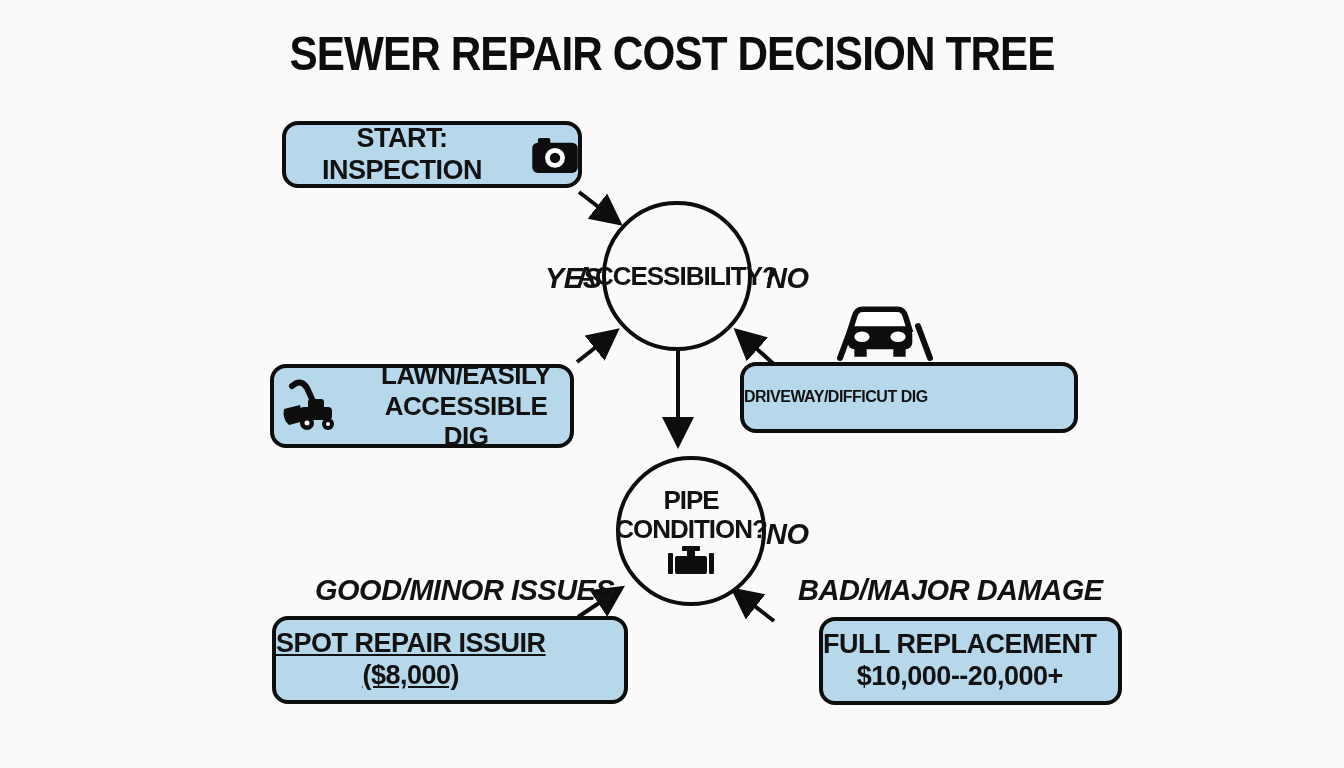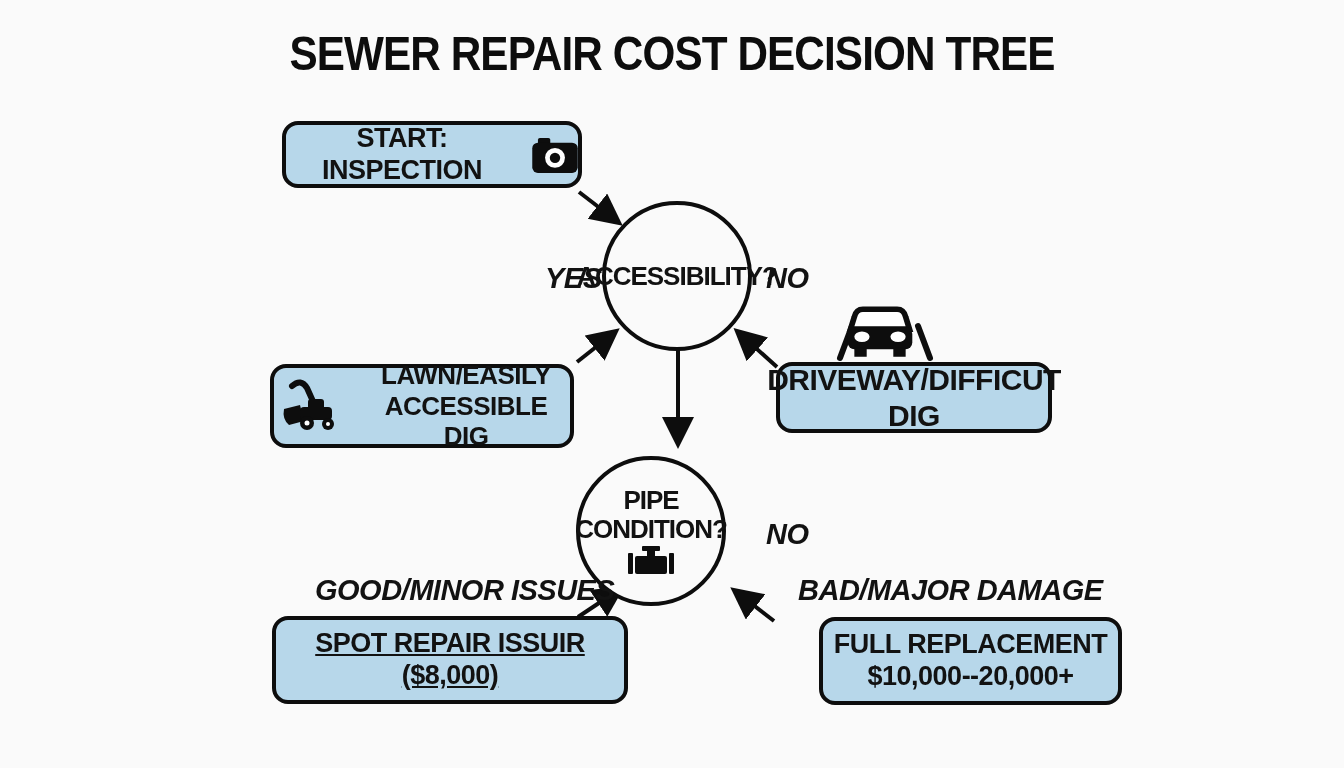--- a/index.html
+++ b/index.html
@@ -19,43 +19,43 @@
     color:#0d0d0d;white-space:nowrap;
   }
 
   .connectors{position:absolute;left:0;top:0;width:1344px;height:768px;}
 
   .box{
     position:absolute;
     background:#b7d7ea;
     border:4px solid #0d0d0d;
     border-radius:16px;
-    display:flex;align-items:center;justify-content:center;
+    display:flex;align-items:center;
     box-sizing:border-box;
     font-weight:700;letter-spacing:-0.5px;color:#121212;
     text-align:center;line-height:1.18;
   }
   .box .two-line span{display:block;}
 
   .start-box{left:282px;top:121px;width:300px;height:67px;font-size:27px;gap:14px;}
   .lawn-box{left:270px;top:364px;width:304px;height:84px;font-size:26px;gap:20px;padding-left:6px;}
-  .driveway-box{left:776px;top:362px;width:276px;height:71px;font-size:30px;}
+  .driveway-box{left:740px;top:362px;width:338px;height:71px;font-size:16px;}
   .spot-box{left:272px;top:616px;width:356px;height:88px;font-size:27px;text-decoration:underline;}
   .full-box{left:819px;top:617px;width:303px;height:88px;font-size:27px;}
 
   .circle{
     position:absolute;width:150px;height:150px;border-radius:50%;
     border:4px solid #0d0d0d;background:#fafafa;
     box-sizing:border-box;
     display:flex;flex-direction:column;align-items:center;justify-content:center;
     font-weight:700;font-size:26px;letter-spacing:-1px;color:#121212;
     text-align:center;line-height:1.1;
   }
   .circle-1{left:602px;top:201px;}
-  .circle-2{left:576px;top:456px;}
+  .circle-2{left:616px;top:456px;}
   .circle .nowrap{white-space:nowrap;}
 
   .edge-label{
     position:absolute;font-weight:700;font-size:29px;letter-spacing:-0.5px;
     color:#121212;white-space:nowrap;font-style:italic;
   }
   .yes-1{left:545px;top:262px;}
   .no-1{left:766px;top:262px;}
   .no-2{left:766px;top:518px;}
   .good-label{left:315px;top:574px;}

